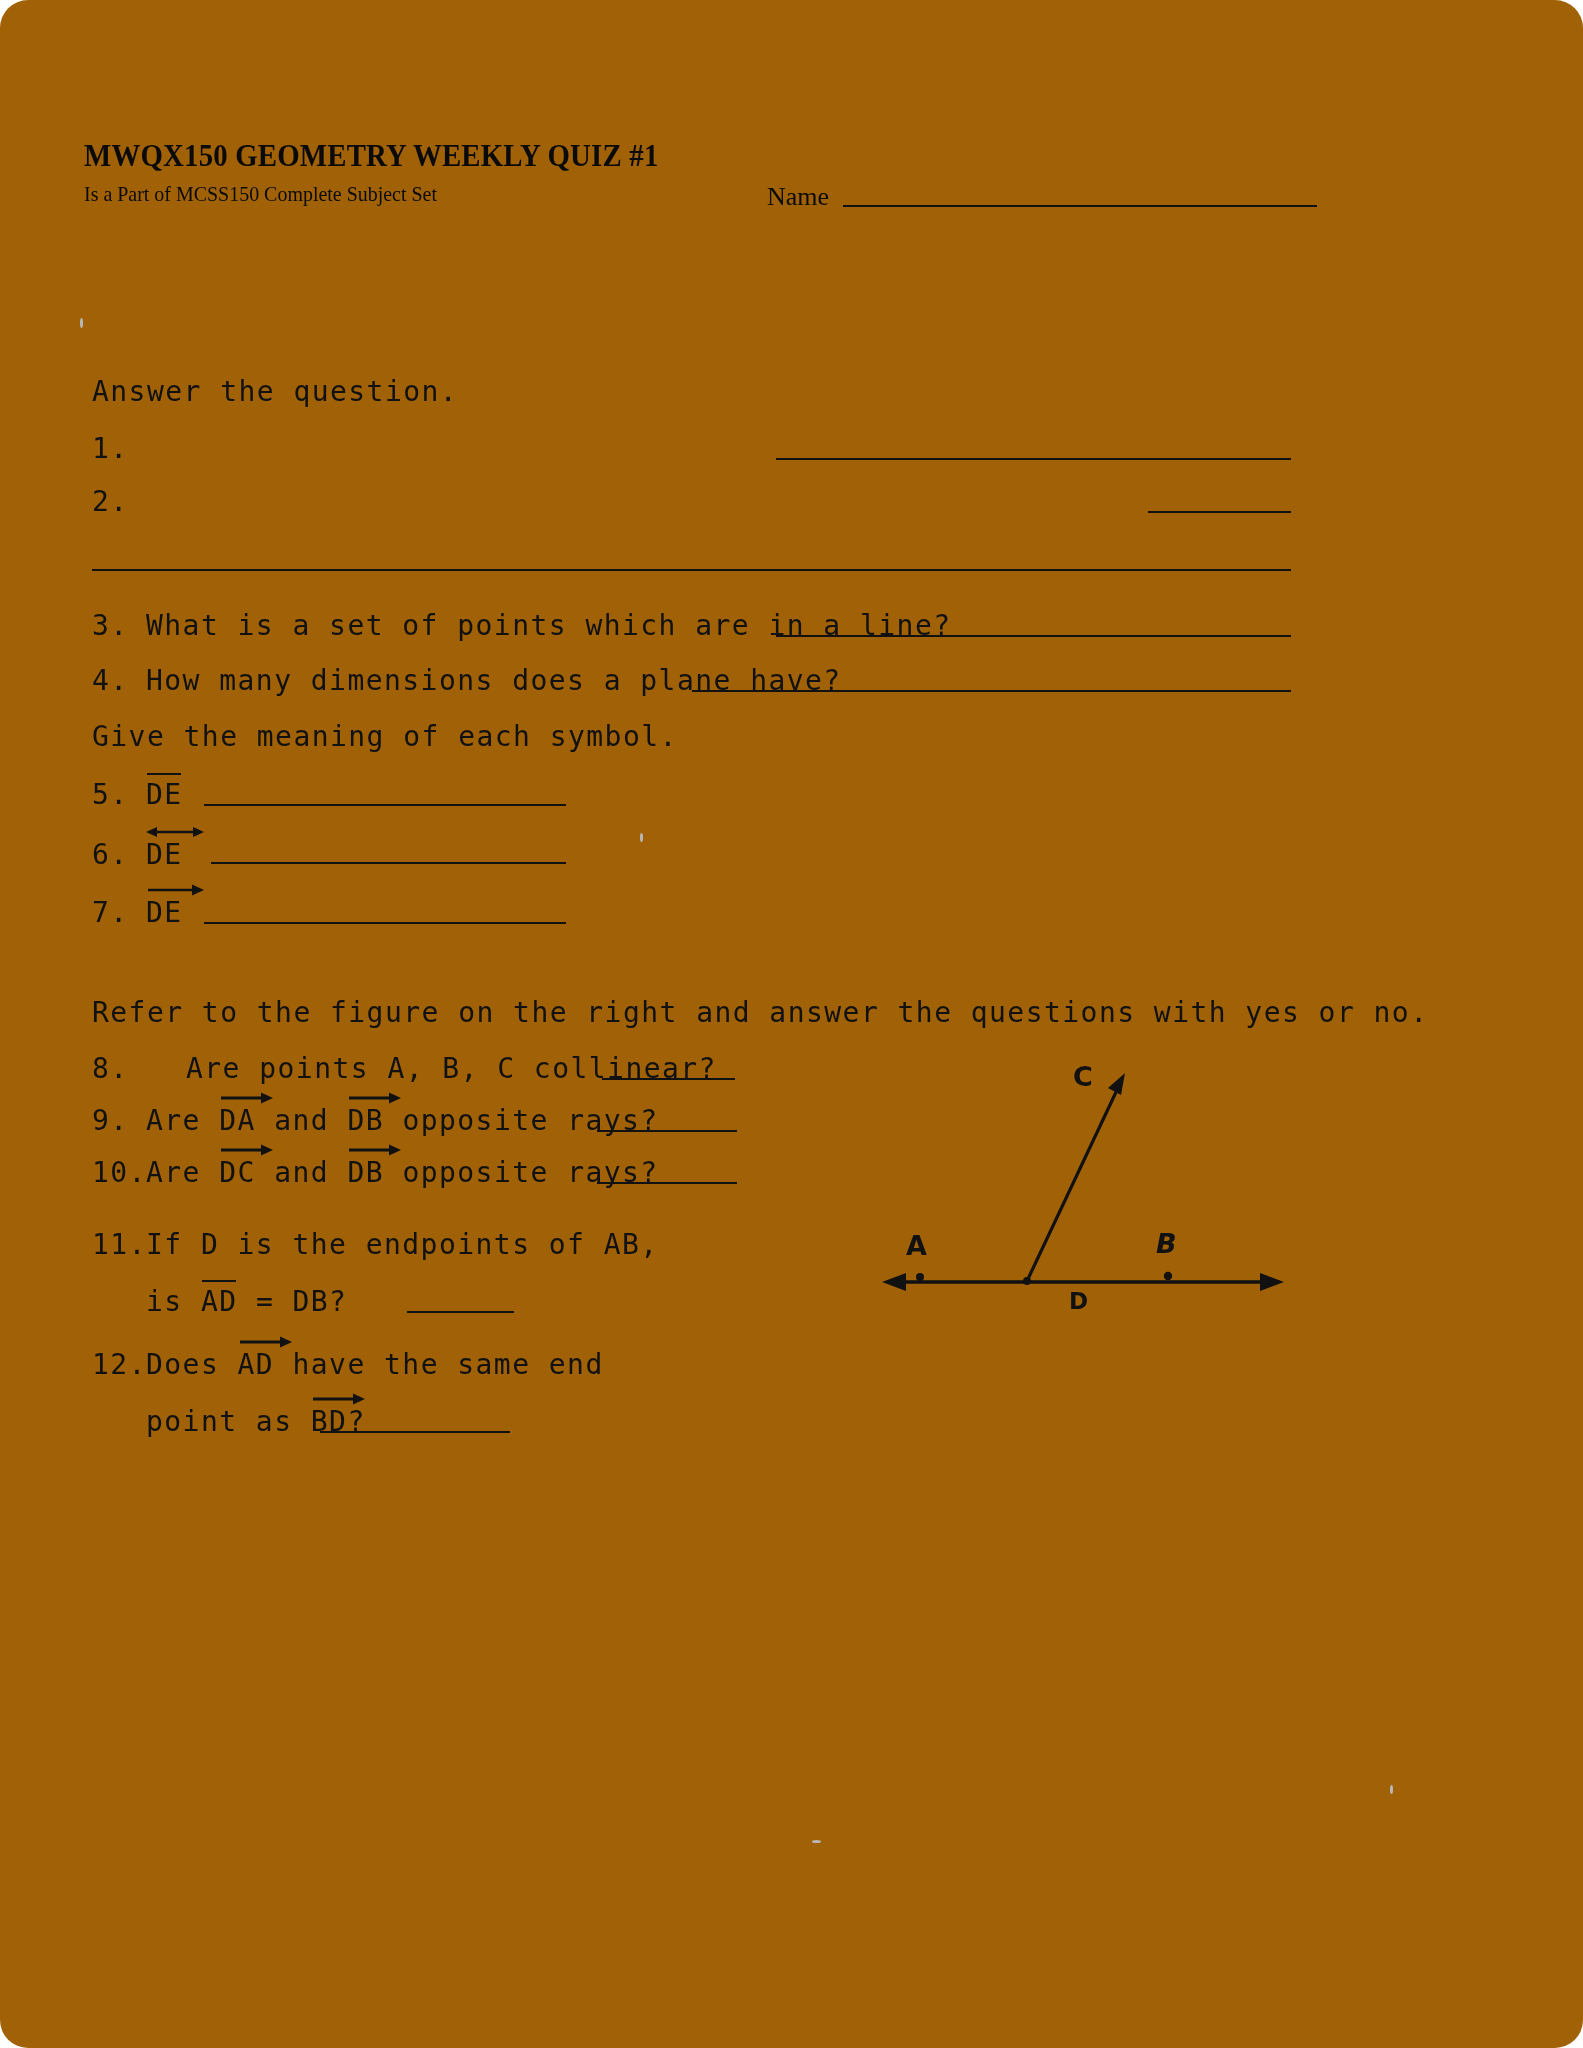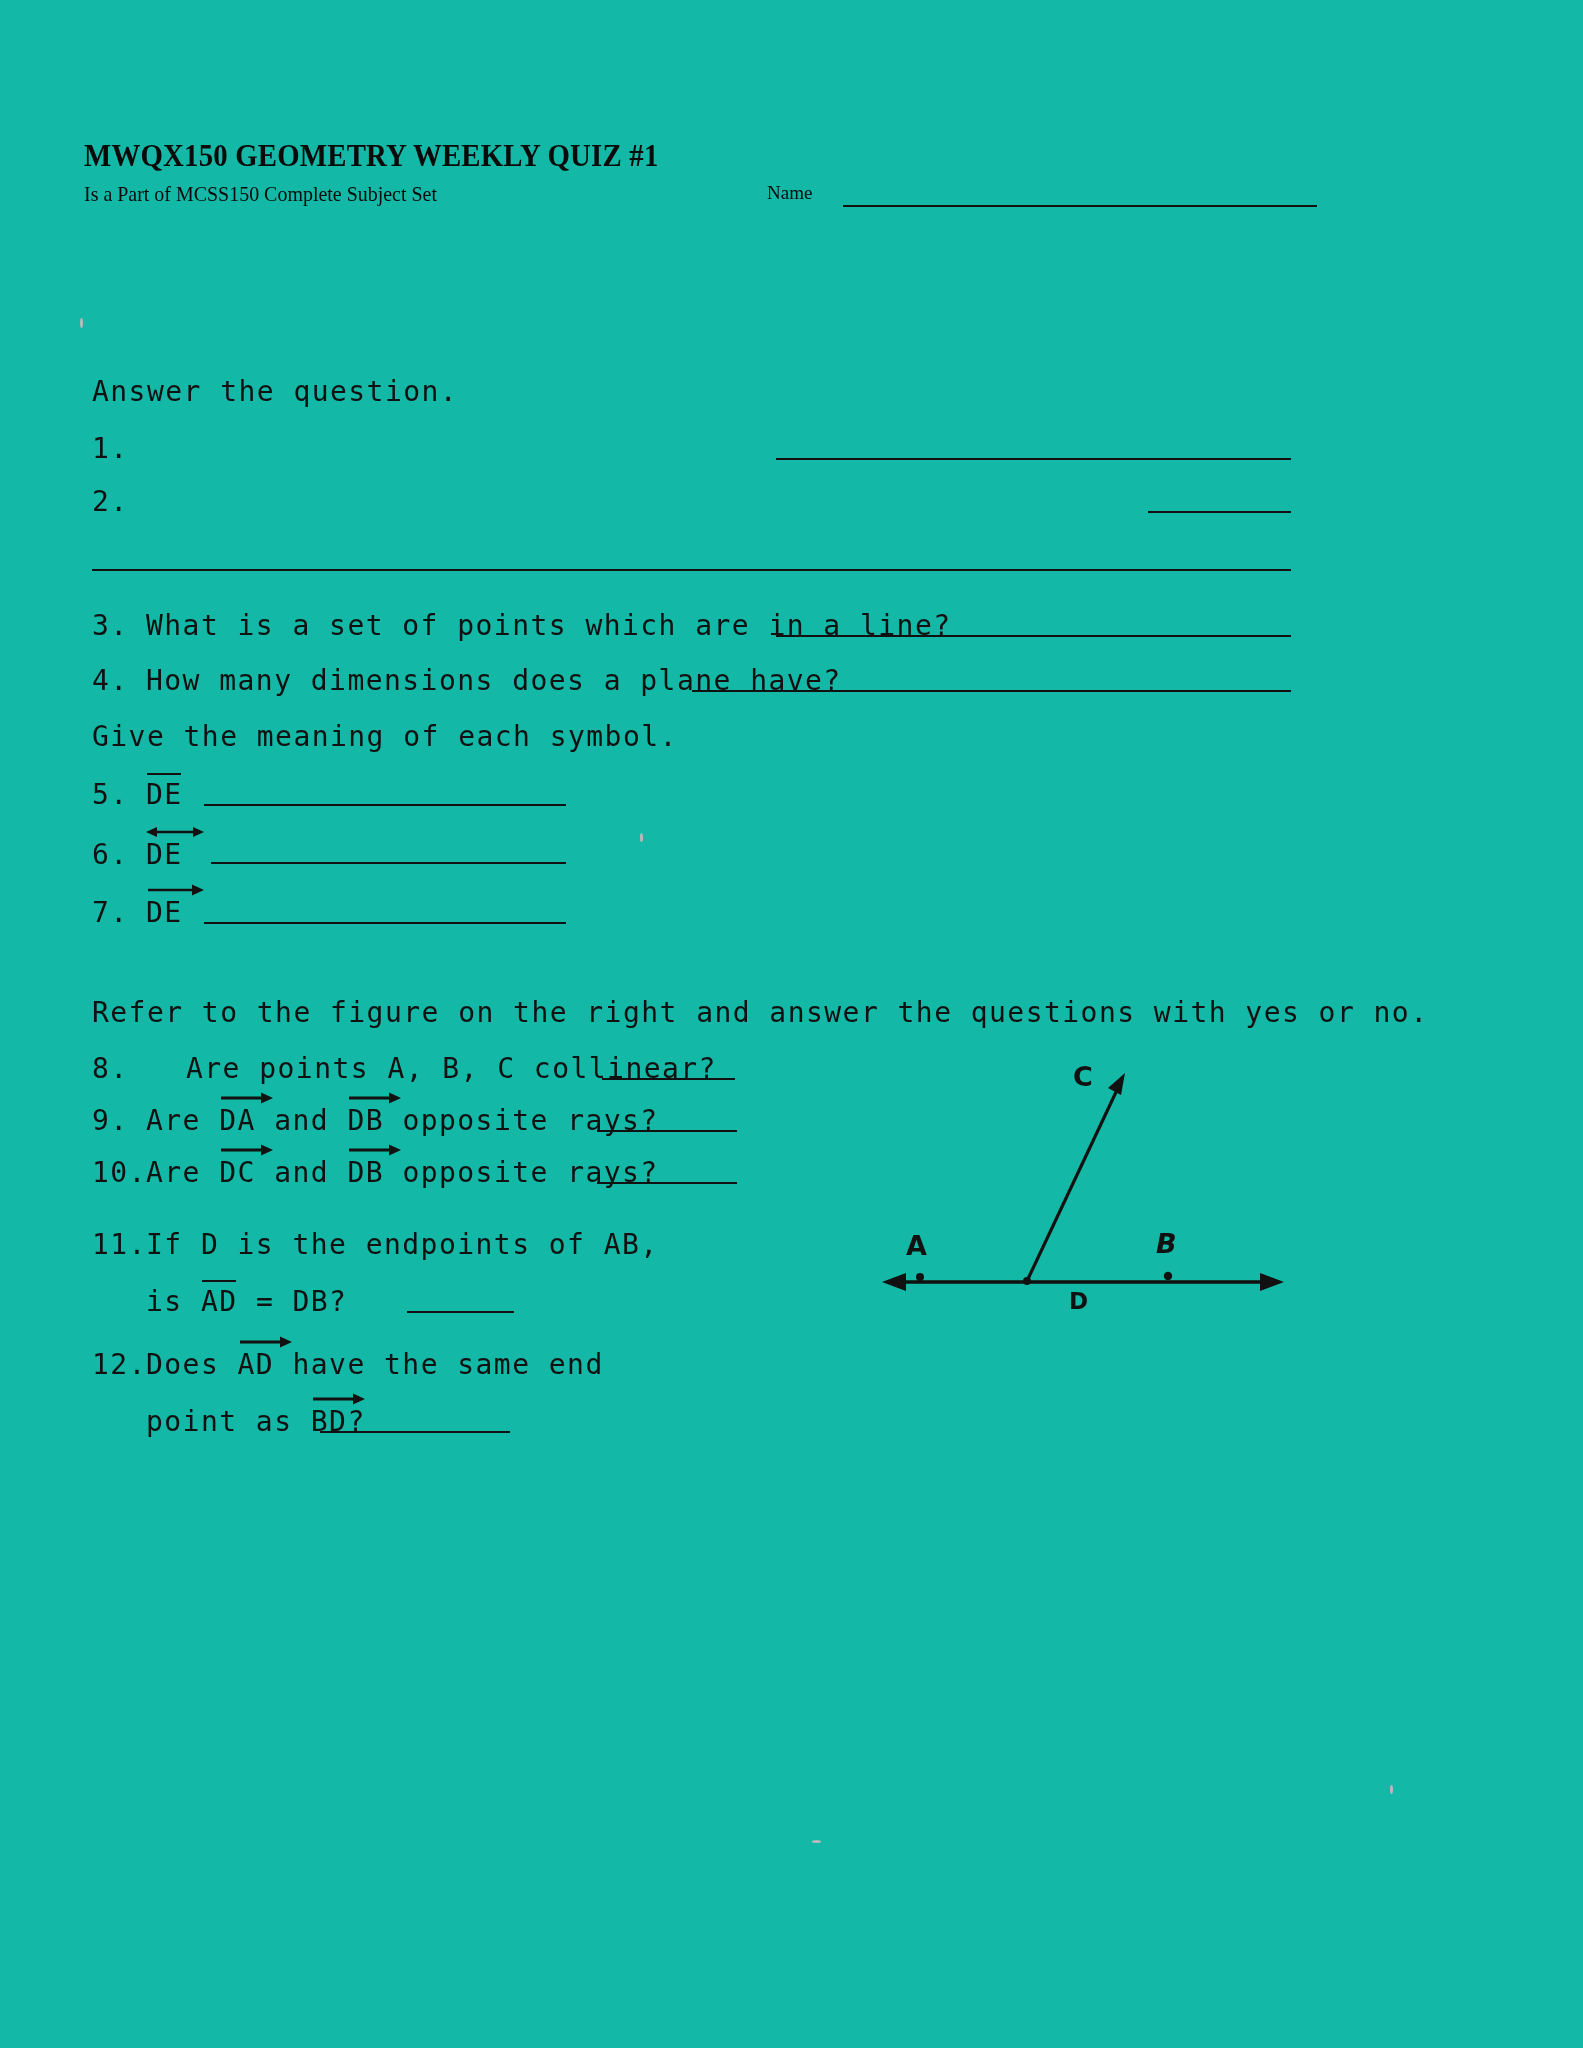--- a/index.html
+++ b/index.html
@@ -12,21 +12,22 @@
     height: 2048px;
     position: relative;
     font-family: "Liberation Sans", sans-serif;
     color: #0a0a0a;
     overflow: hidden;
   }
 
   .page {
     position: absolute;
     inset: 0;
-    background: #14b8a6;
+    background: #a16207;
+    border-radius: 28px;
   }
 
   
   .hdr-title {
     position: absolute;
     left: 84px;
     top: 138px;
     font-family: "Liberation Serif", serif;
     font-weight: bold;
     font-size: 31px;
@@ -43,21 +44,21 @@
     font-size: 21px;
     transform: scaleX(0.95);
     transform-origin: left center;
     white-space: nowrap;
   }
   .hdr-name-label {
     position: absolute;
     left: 767px;
     top: 182px;
     font-family: "Liberation Serif", serif;
-    font-size: 19px;
+    font-size: 26px;
   }
   .hdr-name-rule {
     position: absolute;
     left: 843px;
     top: 205px;
     width: 474px;
     height: 2px;
     background: #111;
   }
 

